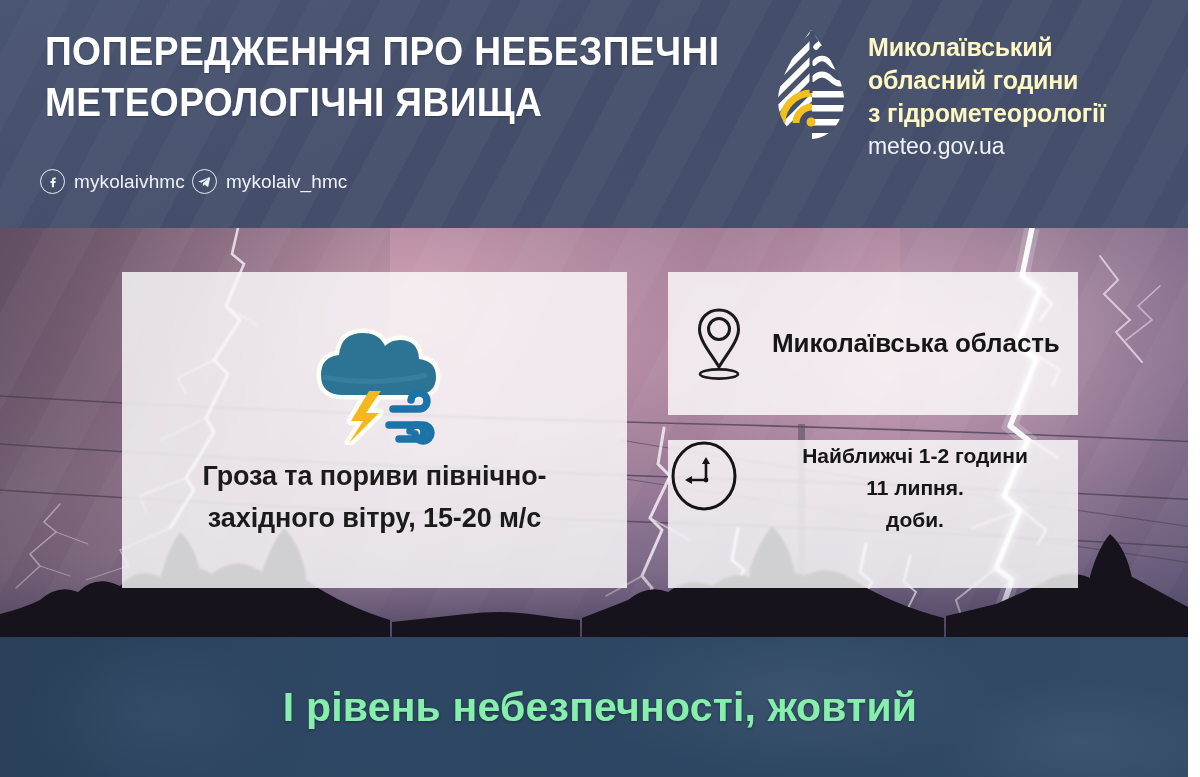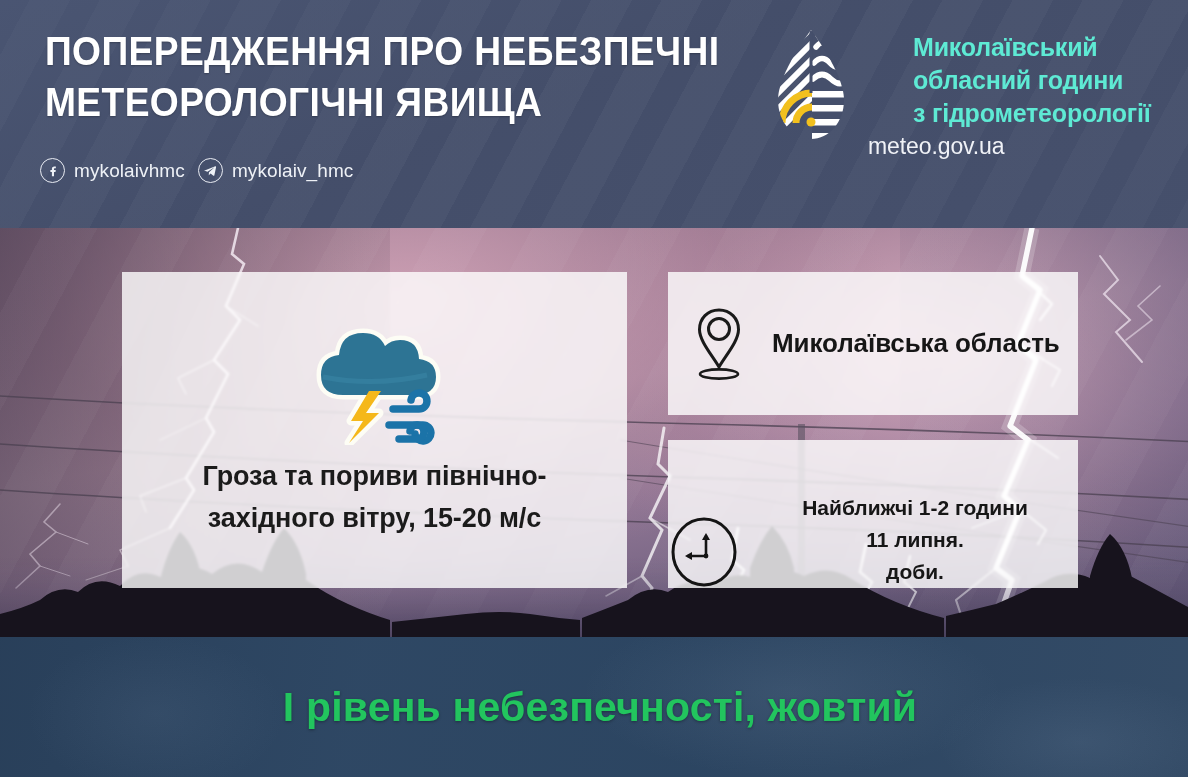--- a/index.html
+++ b/index.html
@@ -50,44 +50,44 @@
     line-height:51px;
     letter-spacing:0.4px;
     transform:scaleX(0.93);
     transform-origin:left center;
     white-space:nowrap;
     text-shadow:0 1px 2px rgba(0,0,0,0.25);
   }
 
   .socials {
     position:absolute; left:40px; top:158px;
-    display:flex; align-items:flex-end; gap:6px;
+    display:flex; align-items:flex-end; gap:0;
   }
   .social { display:flex; align-items:center; gap:9px; }
-  .social + .social { margin-left:7px; }
+  .social + .social { margin-left:7px;margin-top:11px; }
   .social-ring {
     width:25px; height:25px; border-radius:50%;
     border:1.6px solid #e9ecf3;
     display:flex; align-items:center; justify-content:center;
     flex:0 0 auto;
   }
   .social-name {
     color:#eef1f6; font-size:19px; letter-spacing:0.1px;
   }
 
   
   .logo {
     position:absolute; left:772px; top:27px;
     display:flex; align-items:flex-start; gap:18px;
   }
   .logo-mark { width:78px; height:118px; flex:0 0 auto; }
   .logo-text { padding-top:4px; }
   .logo-line {
-    color:#5eead4; font-weight:bold; font-size:25px; line-height:33px;
-    letter-spacing:-0.2px; white-space:nowrap;margin-left:45px;
+    color:#fef9c3; font-weight:bold; font-size:25px; line-height:33px;
+    letter-spacing:-0.2px; white-space:nowrap;
   }
   .logo-url {
     color:#f0f2f7; font-size:23px; line-height:32px; margin-top:7px;
     letter-spacing:-0.1px;
   }
 
   
   .stormzone {
     position:absolute; left:0; top:228px;
     width:1200px; height:409px;
@@ -150,21 +150,21 @@
     display:flex; align-items:center;
     padding-left:26px; gap:28px;
   }
   .pin-icon { width:50px; height:74px; flex:0 0 auto; }
   .region-name {
     color:#161616; font-size:26px; letter-spacing:-0.1px;
   }
 
   .card-time {
     left:668px; top:440px; width:410px; height:148px;
-    display:flex; align-items:flex-end;
+    display:flex; align-items:flex-start;
     gap:22px;
   }
   .clock-icon { width:72px; height:72px; flex:0 0 auto; }
   .time-text {
     flex:1; text-align:center; padding-right:10px;
     color:#161616; font-size:21px; line-height:32px;
   }
   .time-line { display:block; white-space:nowrap; }
 
   
@@ -183,21 +183,21 @@
     position:absolute; inset:0;
     background:
       radial-gradient(ellipse 300px 120px at 66% 40%, rgba(150,170,195,0.13) 0%, rgba(150,170,195,0) 70%),
       radial-gradient(ellipse 180px 110px at 13% 55%, rgba(130,152,180,0.10) 0%, rgba(130,152,180,0) 72%),
       radial-gradient(ellipse 200px 90px at 90% 75%, rgba(140,162,190,0.12) 0%, rgba(140,162,190,0) 72%);
   }
   .banner-text {
     position:absolute; left:0; right:0; top:50%;
     transform:translateY(-50%);
     text-align:center;
-    color:#22c55e;
+    color:#86efac;
     font-weight:bold;
     font-size:41px;
     letter-spacing:0.2px;
     text-shadow:0 1px 3px rgba(0,0,0,0.35);
   }
 </style>
 </head>
 <body>
 
 <div class="poster">

